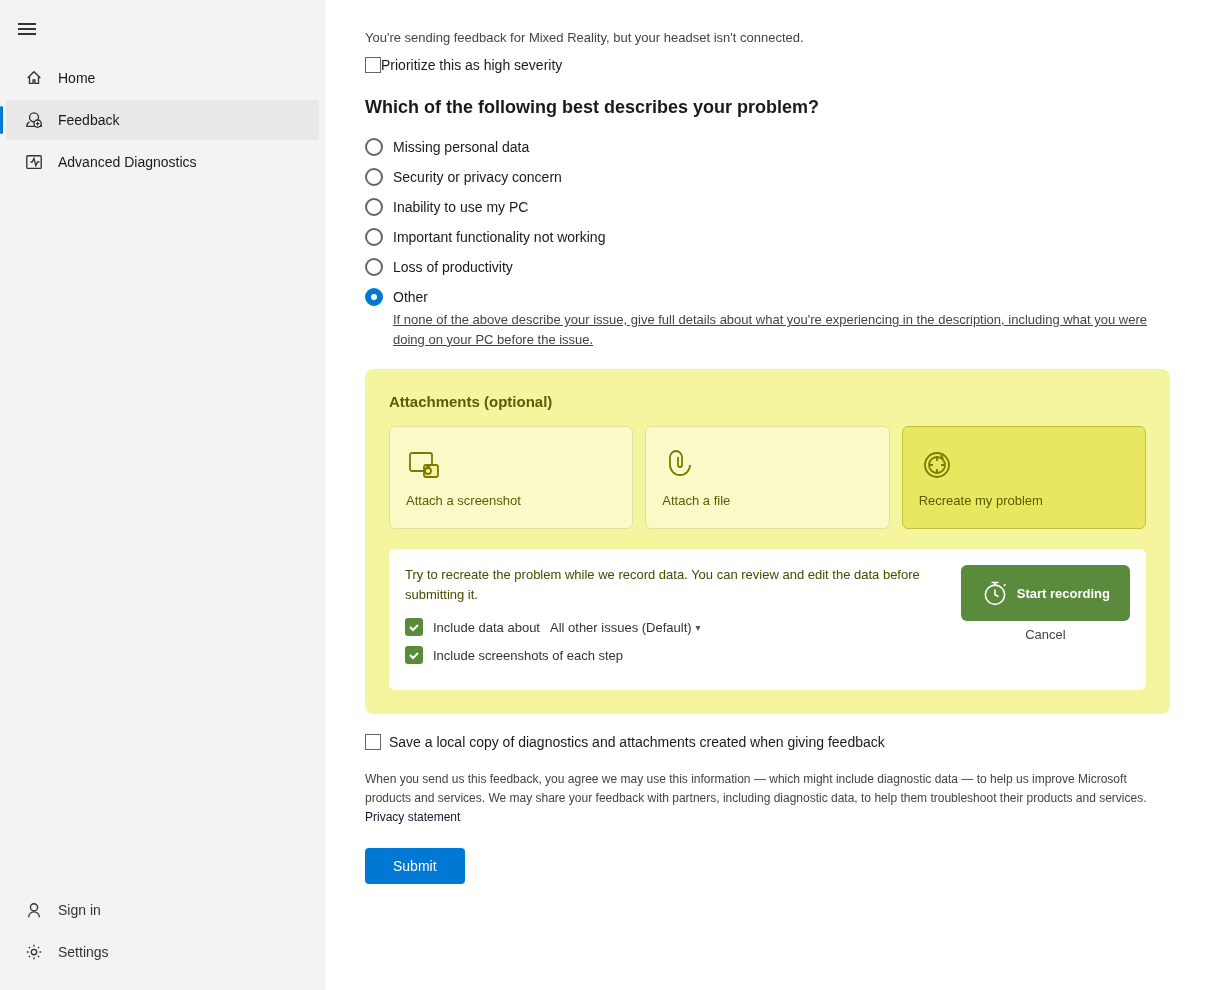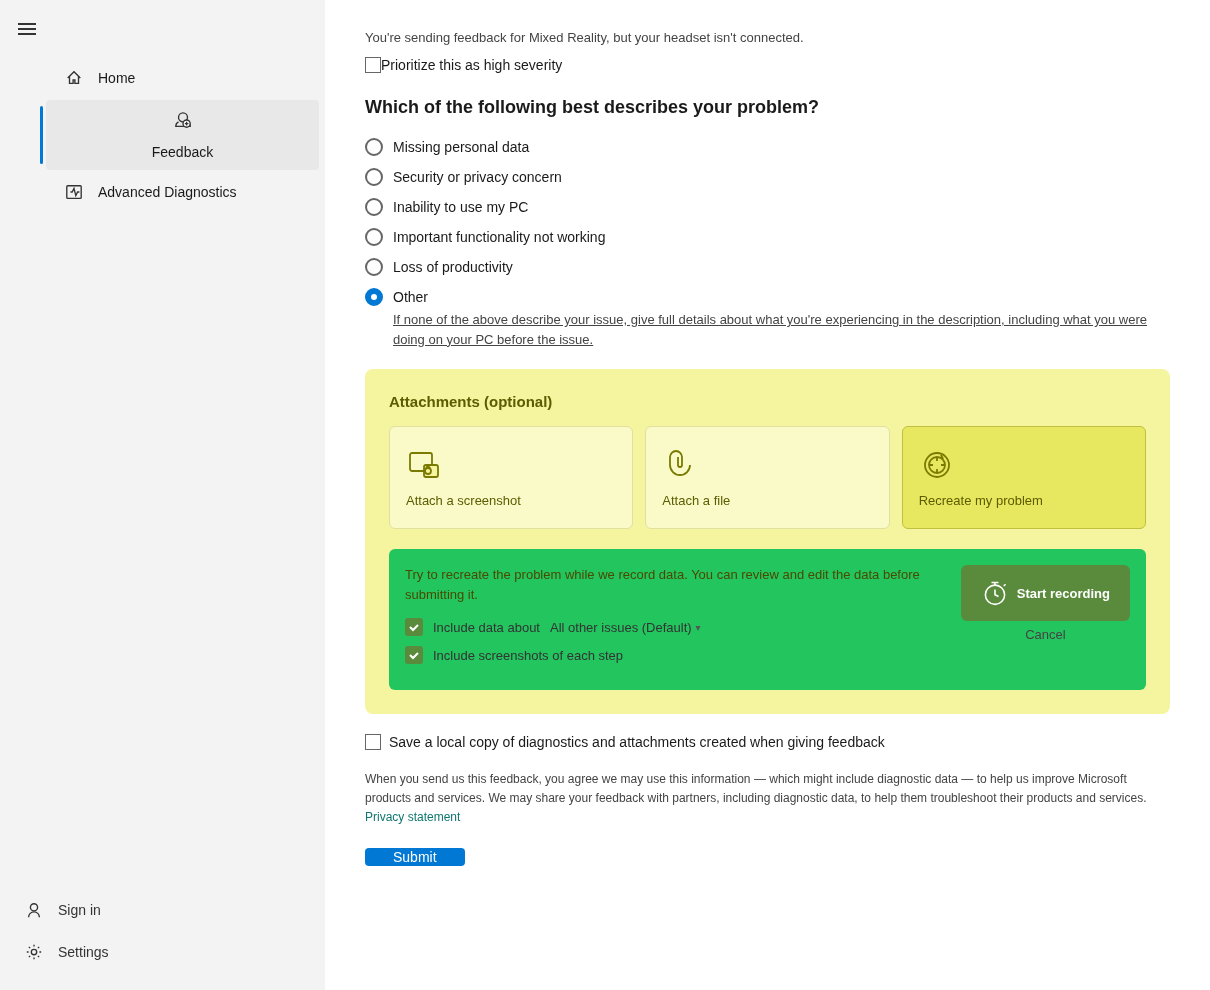--- a/index.html
+++ b/index.html
@@ -22,37 +22,35 @@
     .sidebar-menu-icon span {
       display: block;
       width: 18px;
       height: 2px;
       background: #333;
       margin: 3px 0;
     }
     .sidebar-nav {
       flex: 1;
       padding-top: 8px;
-      padding-left: 40px;
     }
     .sidebar-item {
       display: flex;
       align-items: center;
       gap: 14px;
       padding: 10px 18px;
       cursor: pointer;
       border-radius: 4px;
       margin: 2px 6px;
       font-size: 14px;
       color: #1a1a1a;
       position: relative;
     }
     .sidebar-item.active {
       background: #e8e8e8;
-      flex-direction: column;
     }
     .sidebar-item.active::before {
       content: '';
       position: absolute;
       left: -6px;
       top: 6px;
       bottom: 6px;
       width: 3px;
       background: #0078d4;
       border-radius: 2px;
@@ -184,21 +182,21 @@
       color: #5c5c00;
     }
     .attach-btn svg { width: 36px; height: 36px; }
     .attach-btn.active {
       background: #e8e860;
       border-color: #c0c040;
     }
 
     
     .recreate-section {
-      background: #22c55e;
+      background: #ffffff;
       border-radius: 6px;
       padding: 16px;
       display: flex;
     }
     .recreate-left {
       flex: 1;
     }
     .recreate-desc {
       font-size: 13px;
       color: #4a4a00;
@@ -276,30 +274,30 @@
       gap: 8px;
       margin-bottom: 20px;
     }
     .privacy-text {
       font-size: 12px;
       color: #444;
       line-height: 1.6;
       margin-bottom: 20px;
     }
     .privacy-link {
-      color: #0f766e;
+      color: #0f172a;
       text-decoration: none;
     }
 
     .submit-btn {
       background: #0078d4;
       color: white;
       border: none;
       border-radius: 4px;
-      padding: 1px 28px;
+      padding: 10px 28px;
       font-size: 14px;
       font-weight: 500;
       cursor: pointer;
     }
   </style>
 </head>
 <body>
 
 <div class="sidebar">
   <div class="sidebar-menu-icon">

